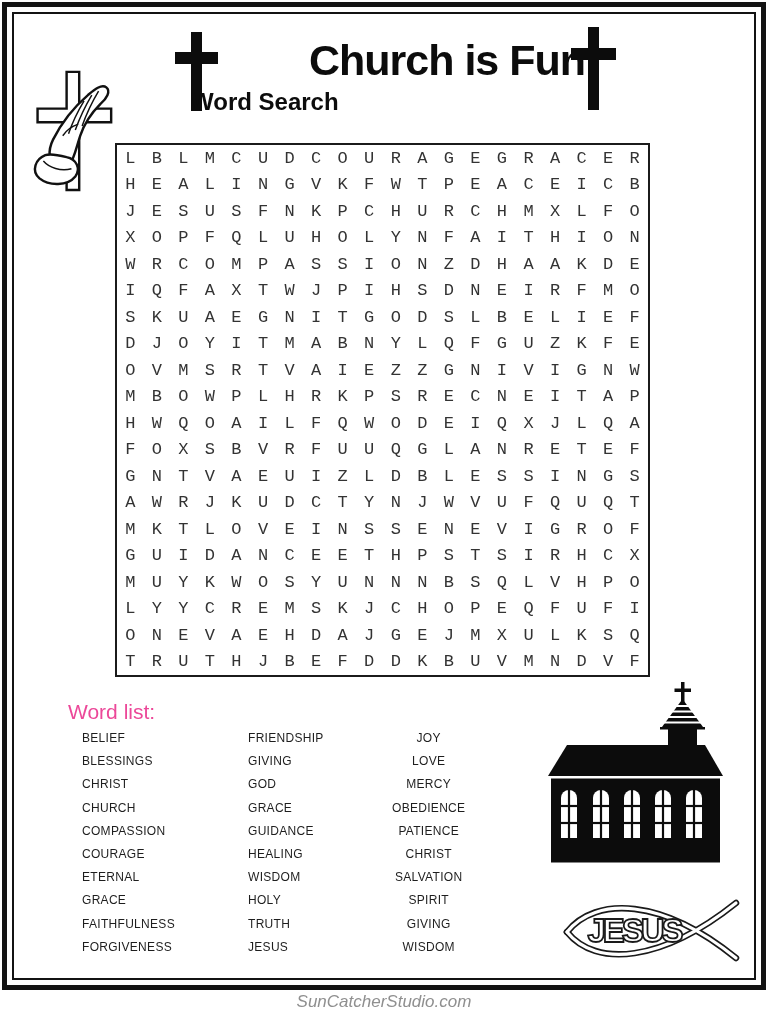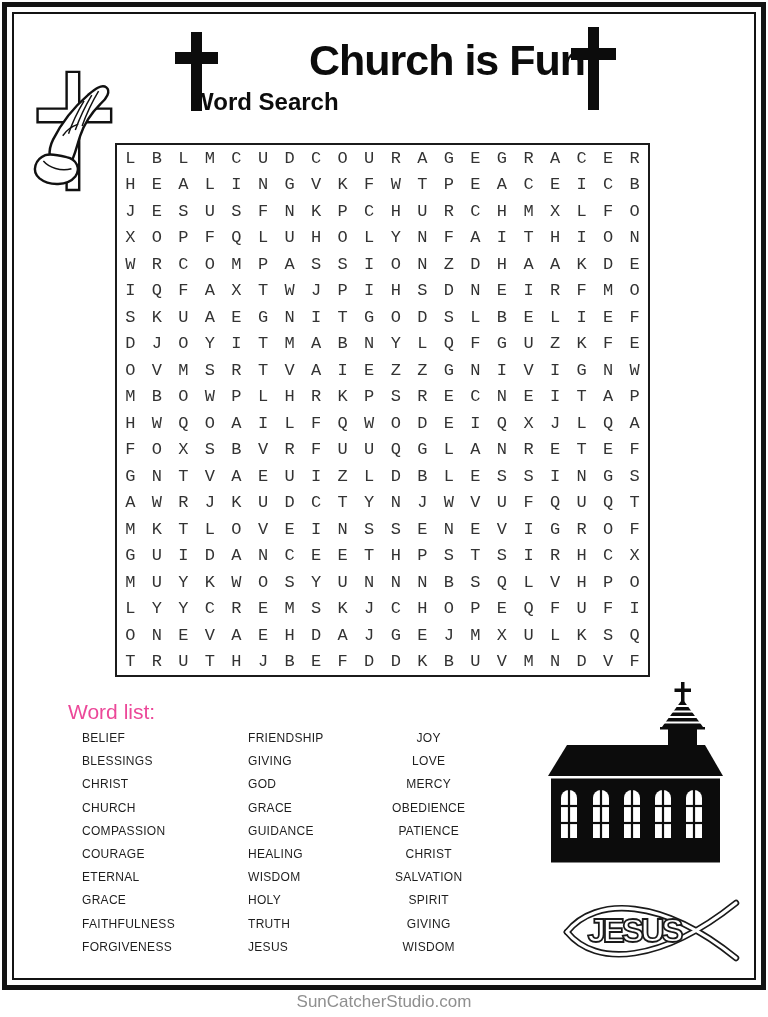--- a/index.html
+++ b/index.html
@@ -29,21 +29,21 @@
   .cell{display:flex;align-items:center;justify-content:center;}
   .wl-heading{position:absolute;left:68px;top:700px;font-size:21px;color:#ec4899;}
   .word-col{position:absolute;top:727px;font-size:12px;color:#1e1e1e;
     line-height:23.2px;letter-spacing:.3px;}
   .word-col-1{left:82px;}
   .word-col-2{left:248px;}
   .word-col-3{left:392px;text-align:center;}
   .church{position:absolute;left:545px;top:672px;}
   .fish{position:absolute;left:560px;top:892px;}
   .footer{position:absolute;left:0;right:0;top:992px;text-align:center;
-    font-size:17px;color:#8f8f8f;}
+    font-size:17px;color:#8f8f8f;font-style:italic;}
 </style>
 </head>
 <body>
 
 <div class="frame">
   <div class="frame-inner"></div>
 </div>
 
 <svg class="cross cross-left" width="44" height="80" viewBox="0 0 44 80">
   <rect x="16" y="0" width="11" height="79" fill="#0c0c0c"></rect>

